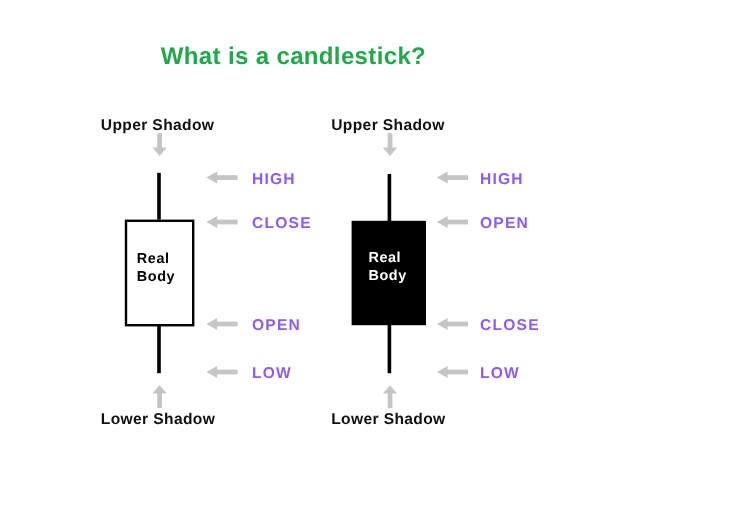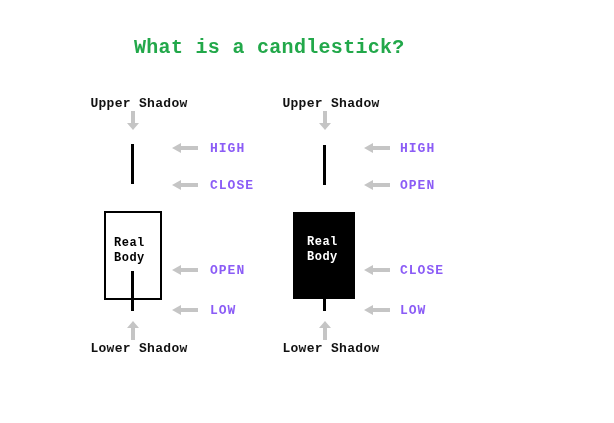--- a/index.html
+++ b/index.html
@@ -2,37 +2,37 @@
 <html style="--title-color: #22a84a; --arrow-color: #c5c5c5;"><head>
 <meta charset="utf-8">
 <style>
   :root{
     --title-color:#22a84a;
     --arrow-color:#c5c5c5;
   }
   html,body{margin:0;padding:0;background:#fff;}
   .stage{
     position:relative;width:520px;height:423px;background:#ffffff;overflow:hidden;
-    font-family:Liberation Mono, monospace;
+    font-family:Liberation Sans, sans-serif;
   }
   .title{
     position:absolute;left:134px;top:36px;
     font-size:20px;font-weight:bold;color:var(--title-color);
     letter-spacing:0.3px;white-space:nowrap;
   }
   .shadow-label{
     position:absolute;font-size:13px;font-weight:bold;color:#111;
-    text-align:center;white-space:nowrap;letter-spacing:0.3px;
+    text-align:left;white-space:nowrap;letter-spacing:0.3px;
   }
   .side-label{
     position:absolute;font-size:13px;font-weight:bold;color:#8b5cf6;
     letter-spacing:1px;white-space:nowrap;
   }
   .wick{position:absolute;width:3px;background:#000;}
-  .body-box{position:absolute;box-sizing:border-box;margin-top:28px;}
+  .body-box{position:absolute;box-sizing:border-box;}
   .body-white{width:58px;height:89px;border:2px solid #000;background:#fff;color:#000;}
   .body-black{width:62px;height:87px;background:#000;color:#fff;}
   .body-text{
     position:absolute;font-size:12px;font-weight:bold;line-height:15px;
     letter-spacing:0.5px;
   }
   
   .arrow-left{position:absolute;width:26px;height:10px;}
   .arrow-left .head{
     position:absolute;left:0;top:0;width:0;height:0;

